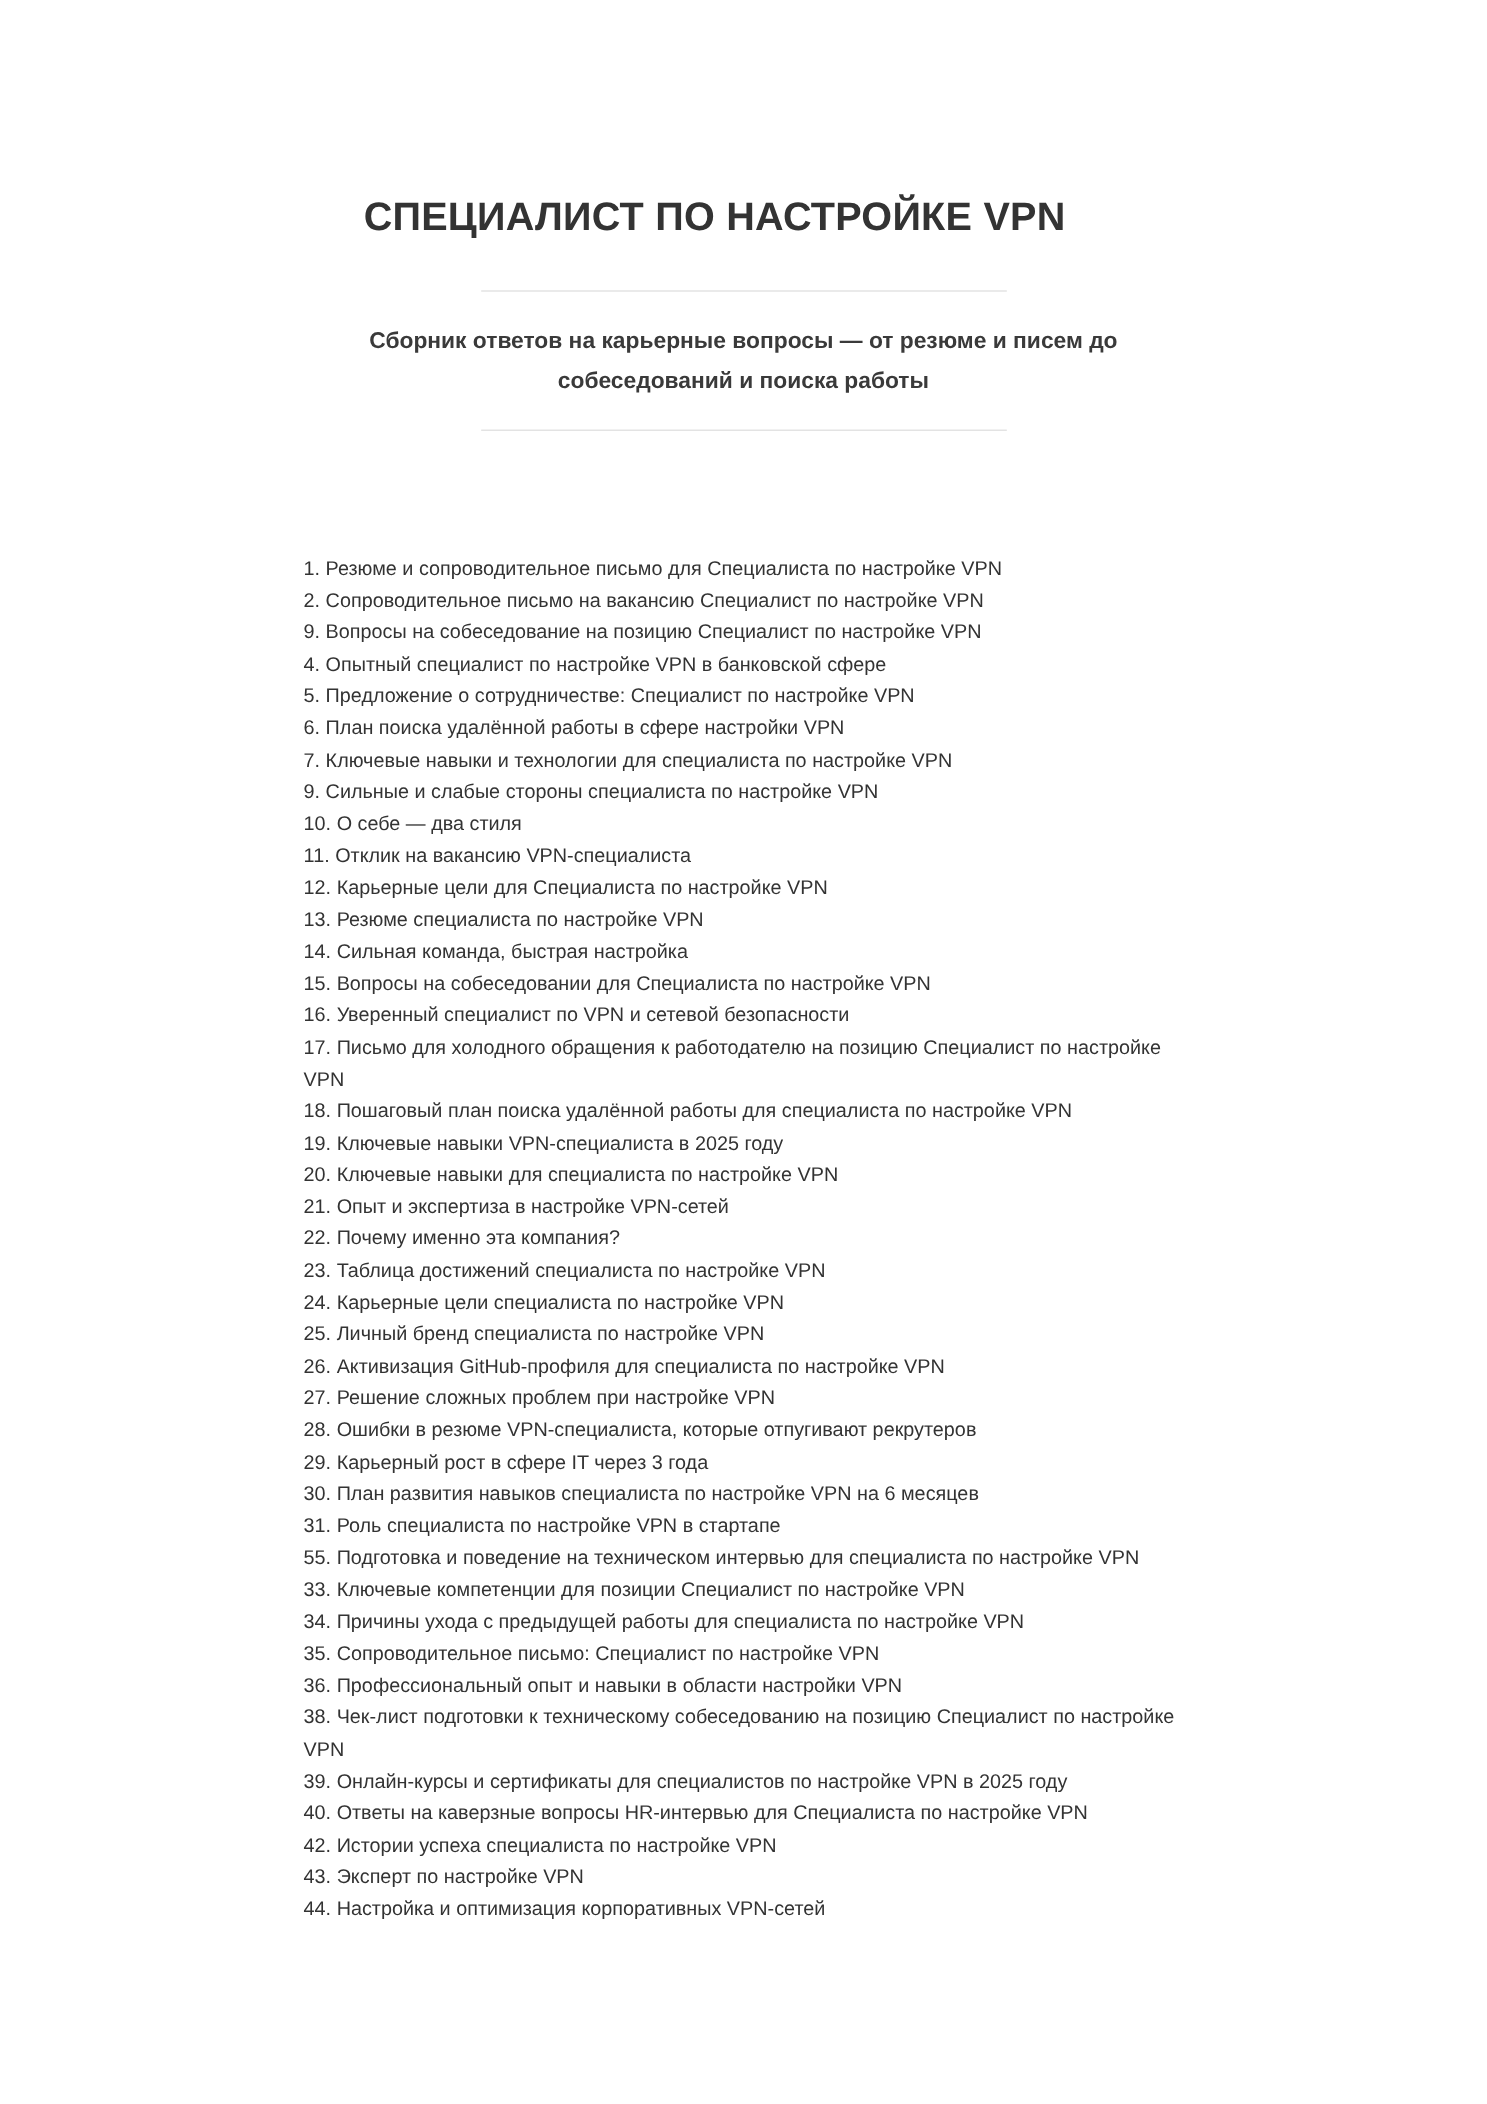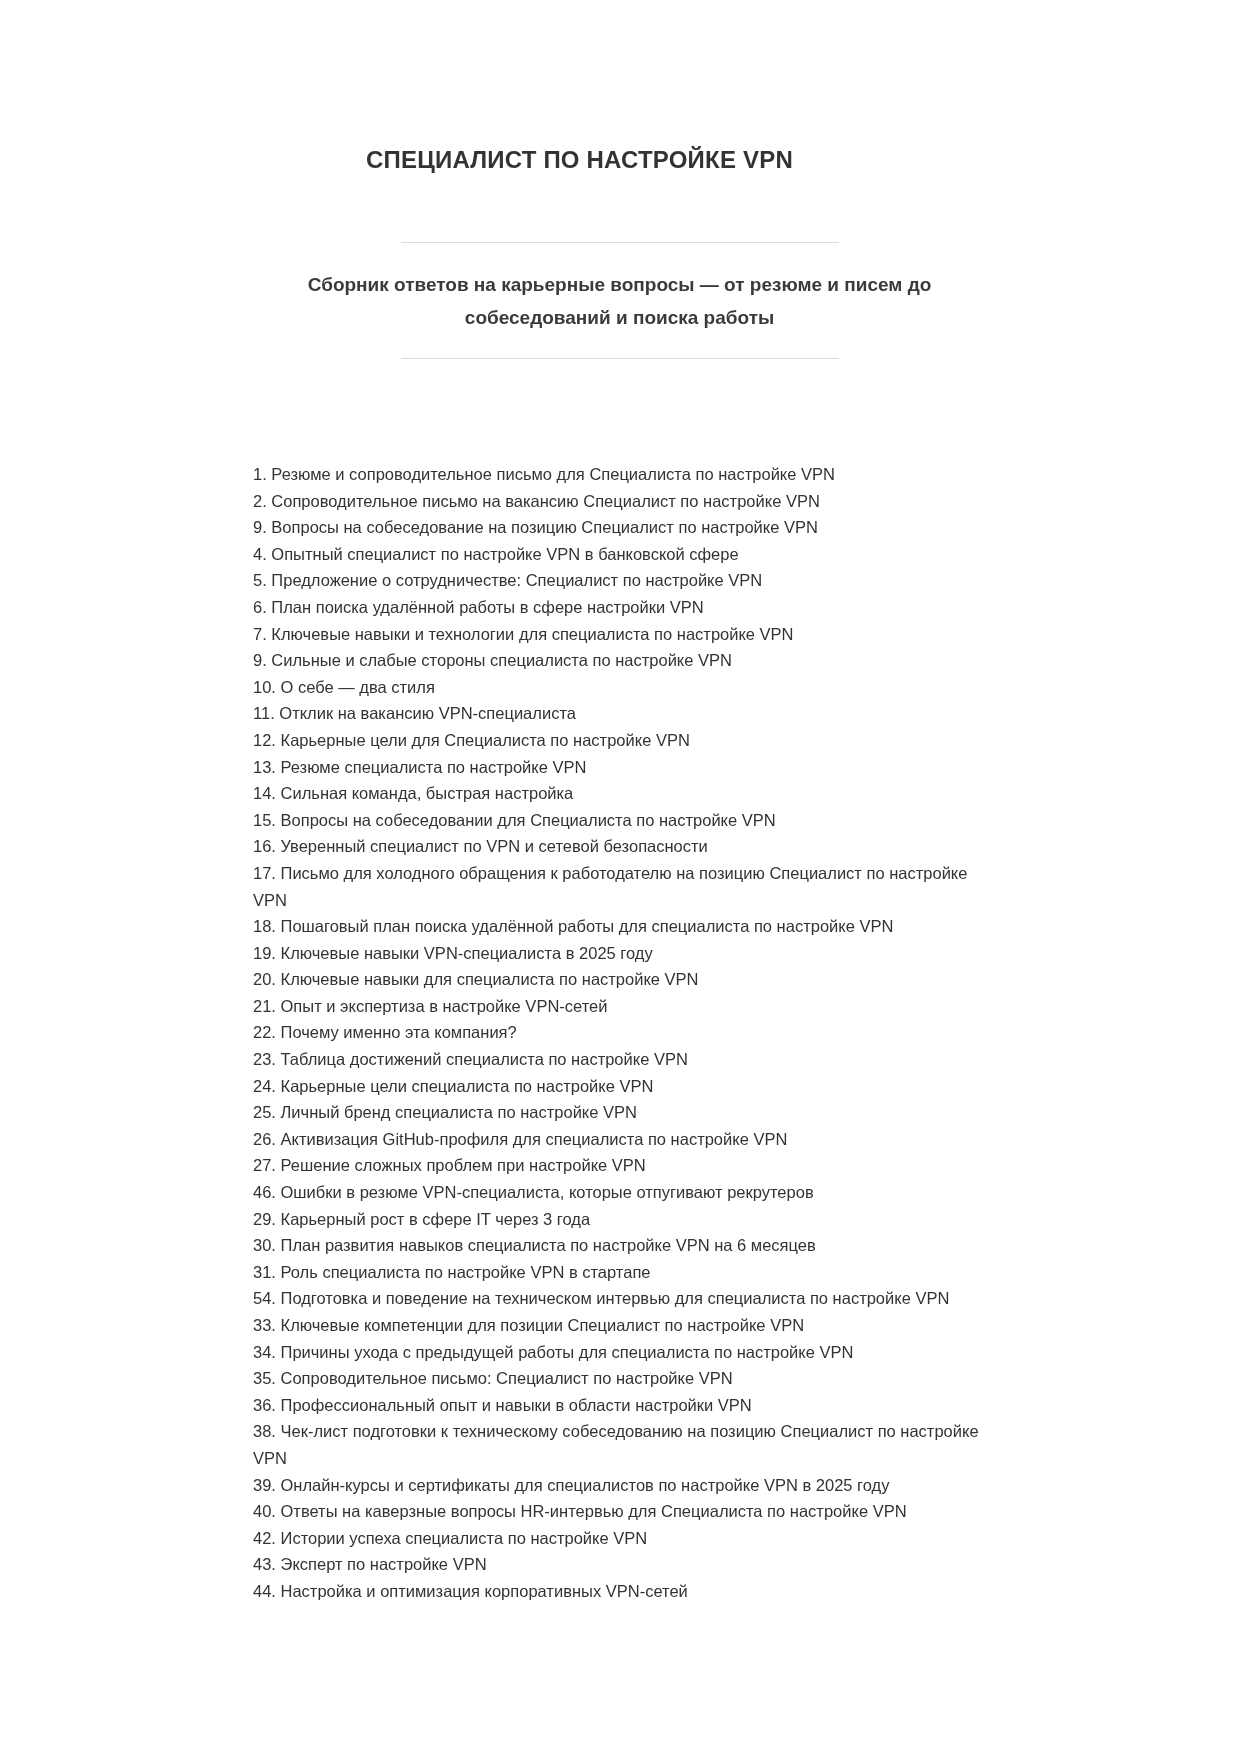--- a/index.html
+++ b/index.html
@@ -12,24 +12,24 @@
       overflow: hidden;
     }
     .page-title {
       position: absolute;
       top: 146px;
       left: 0;
       width: 1159px;
       text-align: center;
       font-family: "Liberation Sans", "DejaVu Sans", sans-serif;
       font-weight: bold;
-      font-size: 24px;
+      font-size: 33px;
       letter-spacing: 0.2px;
       color: #333333;
-      margin: 0;
+      margin: 16px;
     }
     .divider {
       position: absolute;
       left: 401px;
       width: 438px;
       height: 0;
       border-top: 1px solid #dcdcdc;
     }
     .divider.top { top: 242px; }
     .divider.bottom { top: 358px; }
@@ -93,25 +93,25 @@
   <li><span>18. Пошаговый план поиска удалённой работы для специалиста по настройке VPN</span></li>
   <li><span>19. Ключевые навыки VPN-специалиста в 2025 году</span></li>
   <li><span>20. Ключевые навыки для специалиста по настройке VPN</span></li>
   <li><span>21. Опыт и экспертиза в настройке VPN-сетей</span></li>
   <li><span>22. Почему именно эта компания?</span></li>
   <li><span>23. Таблица достижений специалиста по настройке VPN</span></li>
   <li><span>24. Карьерные цели специалиста по настройке VPN</span></li>
   <li><span>25. Личный бренд специалиста по настройке VPN</span></li>
   <li><span>26. Активизация GitHub-профиля для специалиста по настройке VPN</span></li>
   <li><span>27. Решение сложных проблем при настройке VPN</span></li>
-  <li><span>46. Ошибки в резюме VPN-специалиста, которые отпугивают рекрутеров</span></li>
+  <li><span>28. Ошибки в резюме VPN-специалиста, которые отпугивают рекрутеров</span></li>
   <li><span>29. Карьерный рост в сфере IT через 3 года</span></li>
   <li><span>30. План развития навыков специалиста по настройке VPN на 6 месяцев</span></li>
   <li><span>31. Роль специалиста по настройке VPN в стартапе</span></li>
-  <li><span>54. Подготовка и поведение на техническом интервью для специалиста по настройке VPN</span></li>
+  <li><span>55. Подготовка и поведение на техническом интервью для специалиста по настройке VPN</span></li>
   <li><span>33. Ключевые компетенции для позиции Специалист по настройке VPN</span></li>
   <li><span>34. Причины ухода с предыдущей работы для специалиста по настройке VPN</span></li>
   <li><span>35. Сопроводительное письмо: Специалист по настройке VPN</span></li>
   <li><span>36. Профессиональный опыт и навыки в области настройки VPN</span></li>
   <li><span>38. Чек-лист подготовки к техническому собеседованию на позицию Специалист по настройке VPN</span></li>
   <li><span>39. Онлайн-курсы и сертификаты для специалистов по настройке VPN в 2025 году</span></li>
   <li><span>40. Ответы на каверзные вопросы HR-интервью для Специалиста по настройке VPN</span></li>
   <li><span>42. Истории успеха специалиста по настройке VPN</span></li>
   <li><span>43. Эксперт по настройке VPN</span></li>
   <li><span>44. Настройка и оптимизация корпоративных VPN-сетей</span></li>

